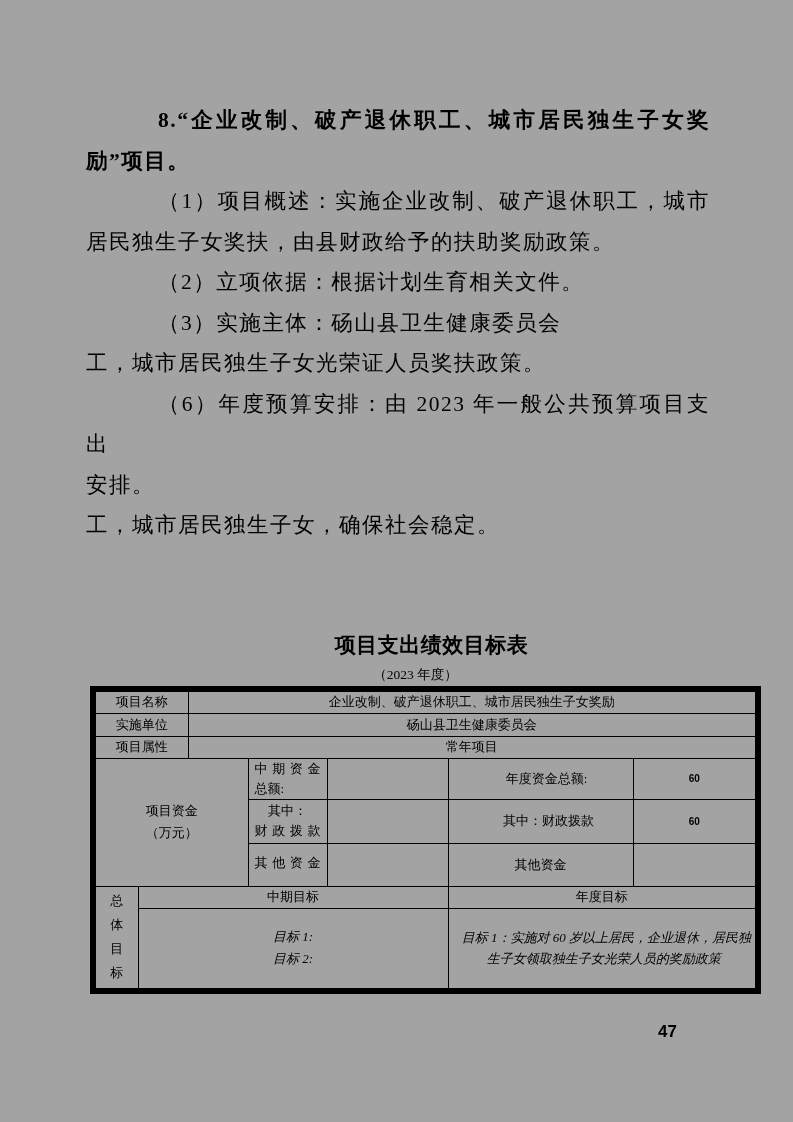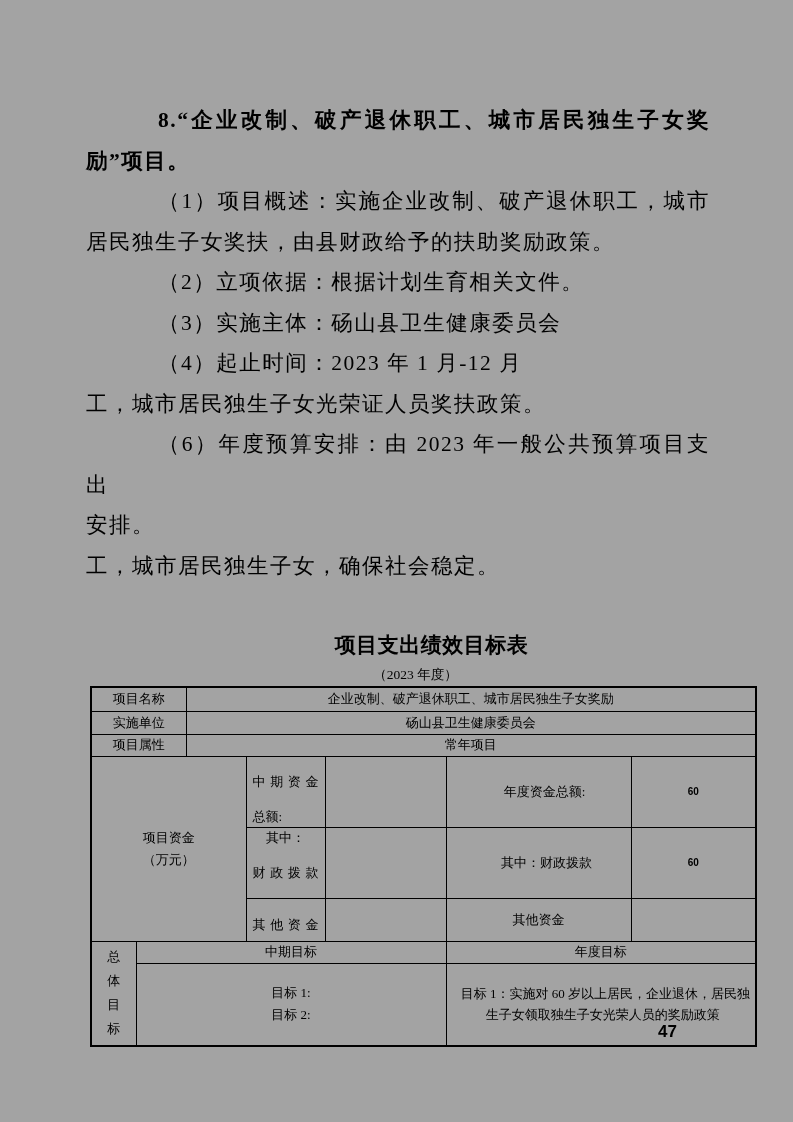--- a/index.html
+++ b/index.html
@@ -17,57 +17,56 @@
   .bold { font-weight:bold; }
   
   .table-title { position:absolute; left:98px; top:631px; width:667px;
     text-align:center; font-family:"Liberation Sans","DejaVu Sans",sans-serif;
     font-weight:bold; font-size:21px; line-height:28px; letter-spacing:0.5px; }
   .table-subtitle { position:absolute; left:82px; top:666px; width:667px;
     text-align:center; font-size:13.5px; line-height:18px; }
   
   .perf-table { position:absolute; left:90px; top:686px; width:667px;
     border-collapse:collapse; table-layout:fixed; font-size:13px;
-    border:2px solid #000000; }
+    border:6px solid #000000; }
   .perf-table td { border:1px solid #000; padding:0; vertical-align:middle;
     text-align:center; overflow:hidden; }
   .fund-label div { line-height:22px; }
   .bcell { padding:0; }
-  .bcell .cj { text-align:justify; text-align-last:justify; padding:15px 6px; line-height:20px; }
+  .bcell .cj { text-align:justify; text-align-last:justify; padding:0 6px; line-height:20px; }
   .bcell .cl { text-align:left; padding:0 6px; line-height:20px; }
   .bcell .cc { text-align:center; line-height:20px; }
   .vbottom { vertical-align:bottom; }
   .vbottom .cj { padding-bottom:4px; }
   .dcell { text-align:left; }
   .pl12 { padding-left:12px !important; }
   .pl16 { padding-left:16px !important; }
   .dcenter { text-align:center !important; }
   .ecell { font-family:Liberation Sans, sans-serif;
     font-weight:600; font-size:10px; }
   .vert { width:15px; margin:0 auto; line-height:24px; word-break:break-all;
     text-align:center; }
   .ghead { text-align:center; }
-  .goalcell { vertical-align:top; text-align:left; padding:4px 8px; line-height:22px; }
+  .goalcell { vertical-align:top; text-align:left; padding:4px 8px; line-height:22px;font-style:italic; }
   .goalcell.annual { padding:3px 4px 3px 8px; line-height:21px; text-indent:5px; }
   .page-num { position:absolute; left:658px; top:1022px; font-size:17px;
     font-weight:bold; font-family:"Liberation Sans","DejaVu Sans",sans-serif; }
 </style>
 </head>
 <body>
 
 <div class="page">
 
   <div class="body-text">
     <div class="line bold stretch indent">8.“企业改制、破产退休职工、城市居民独生子女奖</div>
     <div class="line bold">励”项目。</div>
     <div class="line stretch indent">（1）项目概述：实施企业改制、破产退休职工，城市</div>
     <div class="line">居民独生子女奖扶，由县财政给予的扶助奖励政策。</div>
     <div class="line indent">（2）立项依据：根据计划生育相关文件。</div>
     <div class="line indent">（3）实施主体：砀山县卫生健康委员会</div>
-    <div class="line indent">（4）起止时间：2023 年 1 月-12 月</div>
     <div class="line">工，城市居民独生子女光荣证人员奖扶政策。</div>
     <div class="line stretch indent">（6）年度预算安排：由 2023 年一般公共预算项目支出</div>
     <div class="line">安排。</div>
     <div class="line">工，城市居民独生子女，确保社会稳定。</div>
   </div>
 
   <div class="table-title">项目支出绩效目标表</div>
   <div class="table-subtitle">（2023 年度）</div>
 
   <table class="perf-table">

